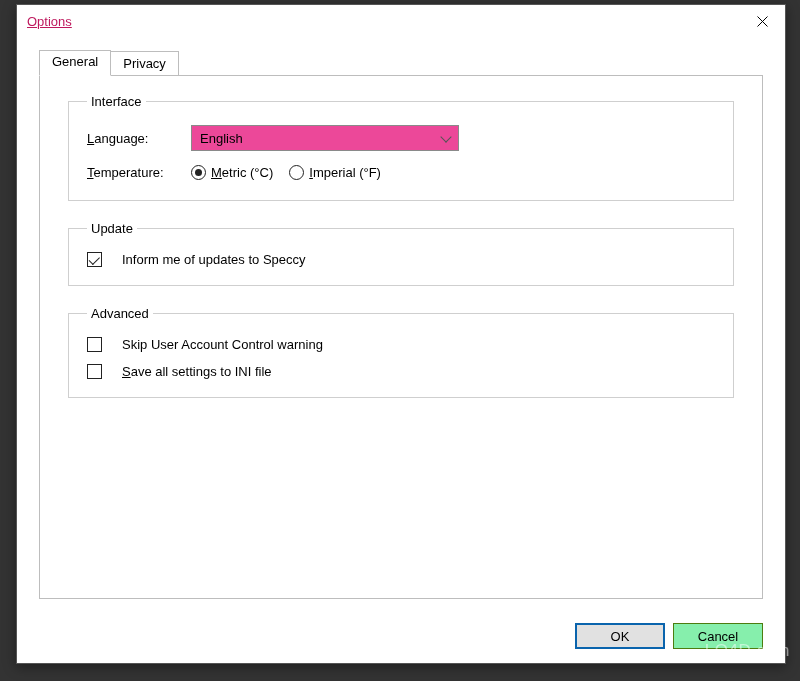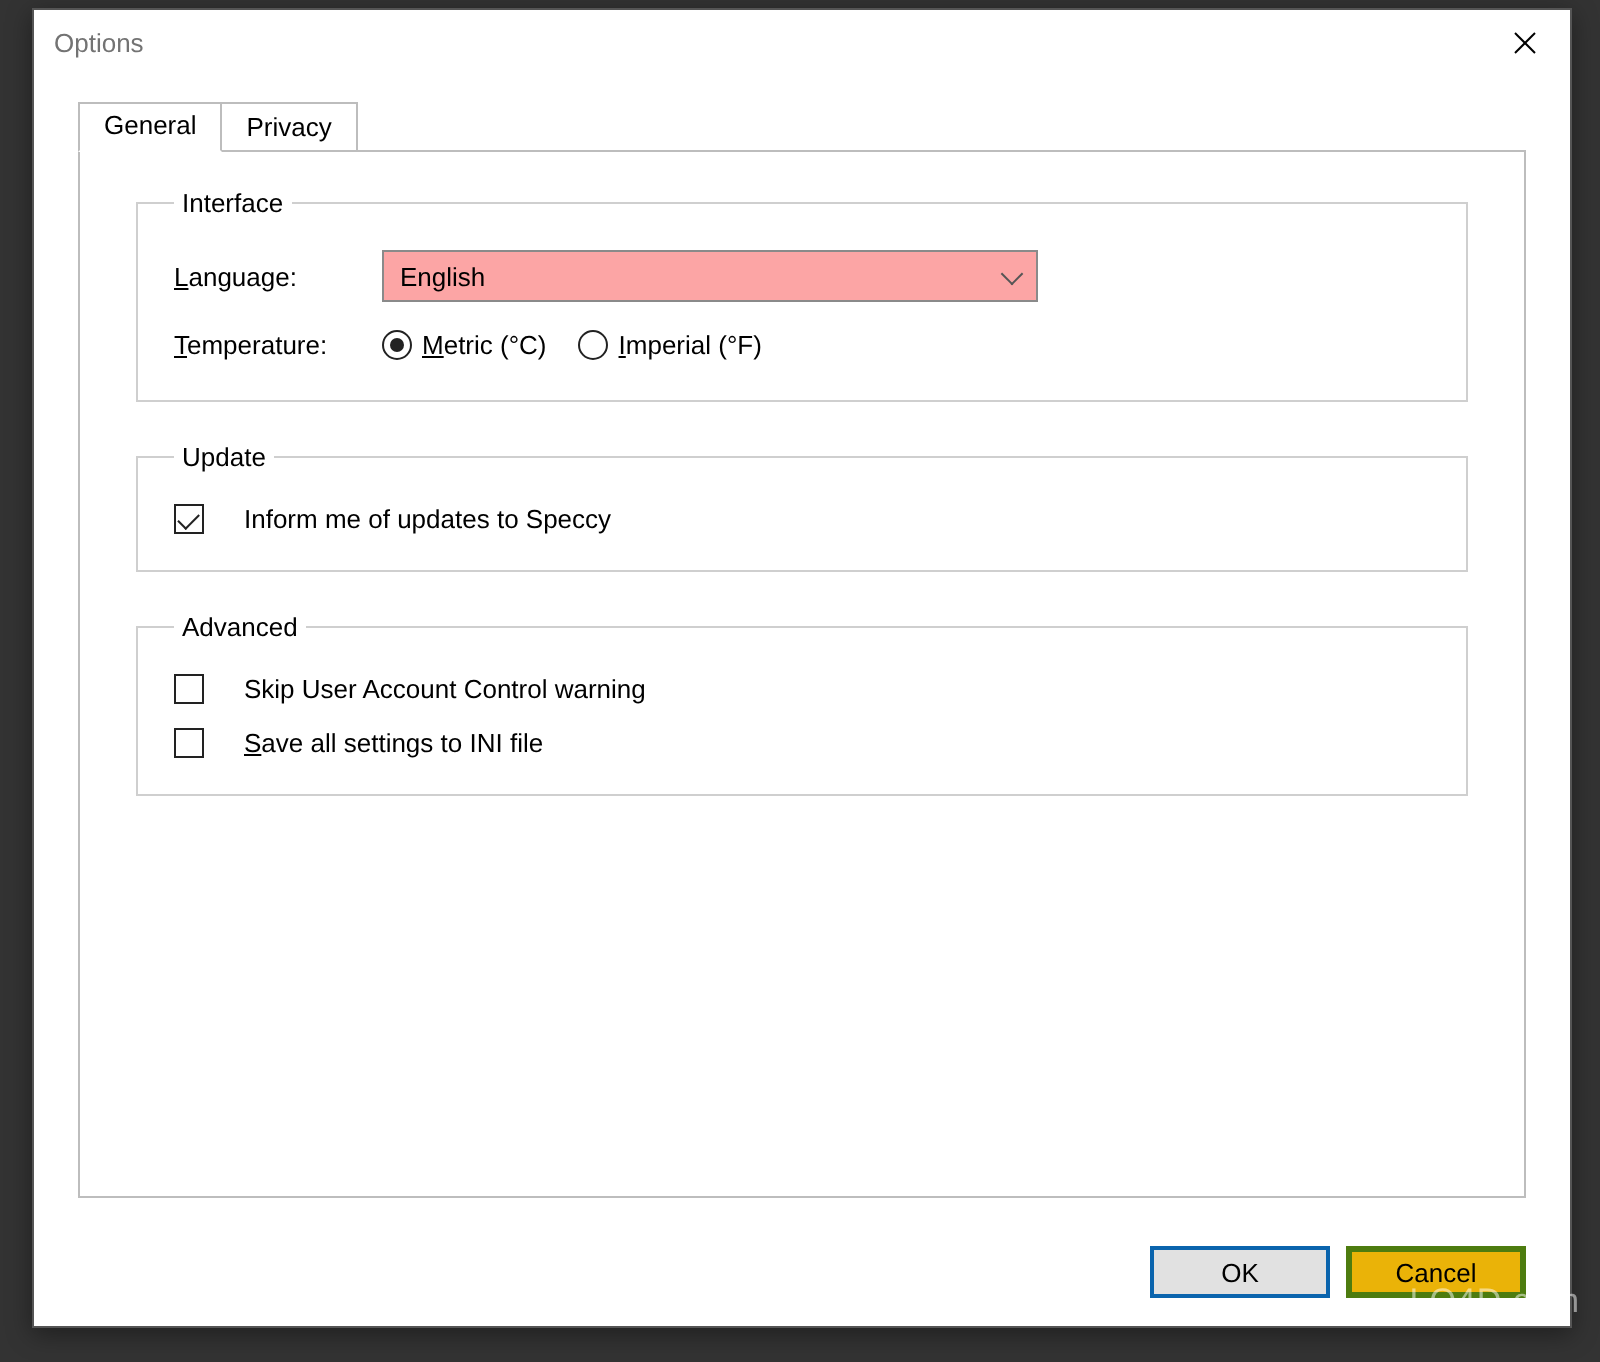--- a/index.html
+++ b/index.html
@@ -31,21 +31,22 @@
 .titlebar {
   height: 32px;
   display: flex;
   align-items: center;
   justify-content: space-between;
   padding: 0 0 0 10px;
   background: #fff;
 }
 .titlebar-title {
   font-size: 13px;
-  color: #737373;
+  color: #be185d;
+  text-decoration: underline;
 }
 .close-btn {
   width: 46px;
   height: 30px;
   display: flex;
   align-items: center;
   justify-content: center;
   cursor: pointer;
 }
 .close-btn svg {
@@ -56,21 +57,20 @@
   flex: 1;
   padding: 14px 22px 12px 22px;
   display: flex;
   flex-direction: column;
   background: #fff;
 }
 .tabs {
   display: flex;
   position: relative;
   z-index: 2;
-  align-items: center;
 }
 .tab {
   padding: 4px 12px;
   border: 1px solid #bdbdbd;
   background: #fff;
   font-size: 13px;
   margin-right: -1px;
   cursor: pointer;
   position: relative;
 }
@@ -105,24 +105,24 @@
   margin-bottom: 6px;
 }
 .row-label {
   width: 104px;
   font-size: 13px;
 }
 .underline-first::first-letter {
   text-decoration: underline;
 }
 .lang-select {
-  width: 328px;
+  width: 268px;
   height: 26px;
   border: 1px solid #8a8a8a;
-  background: #fca5a5;
+  background: #ec4899;
   display: flex;
   align-items: center;
   justify-content: space-between;
   padding: 0 8px;
   cursor: pointer;
 }
 .chevron {
   width: 8px;
   height: 8px;
   border-right: 1.5px solid #555;
@@ -184,22 +184,22 @@
 }
 .footer {
   display: flex;
   justify-content: flex-end;
   gap: 8px;
   padding: 12px 22px 14px 22px;
 }
 .btn {
   width: 90px;
   height: 26px;
-  border: 3px solid #4d7c0f;
-  background: #eab308;
+  border: 1px solid #4d7c0f;
+  background: #86efac;
   font-size: 13px;
   cursor: pointer;
   display: flex;
   align-items: center;
   justify-content: center;
 }
 .btn.primary {
   border: 2px solid #0a64ad;
   background: #e1e1e1;
 }

